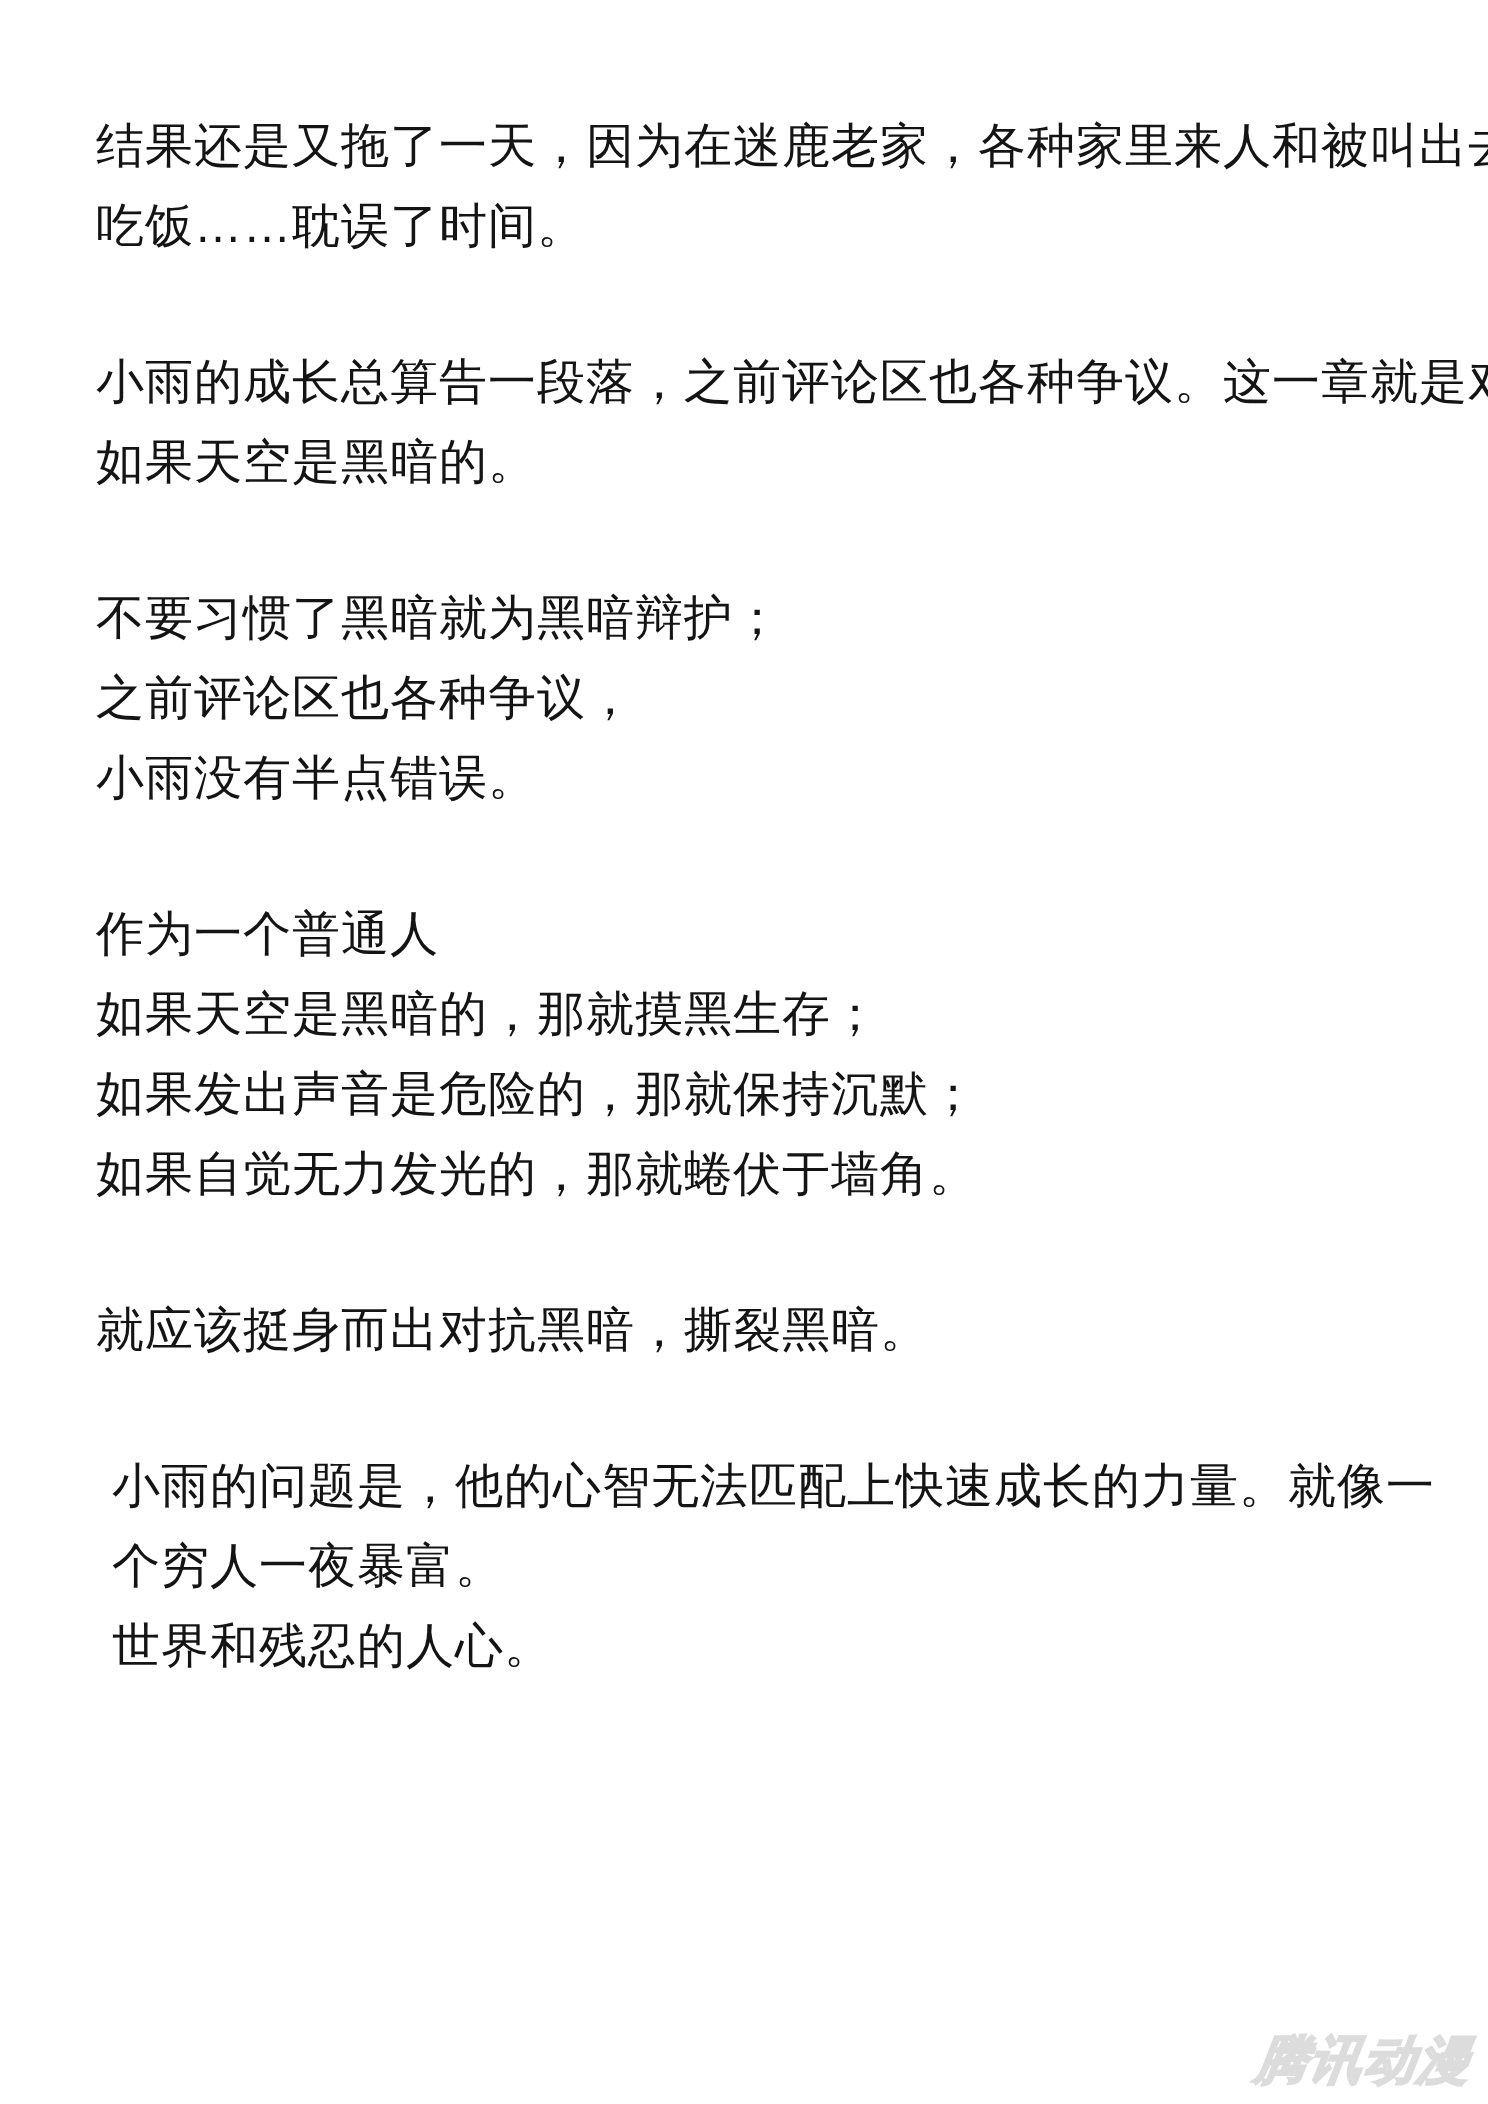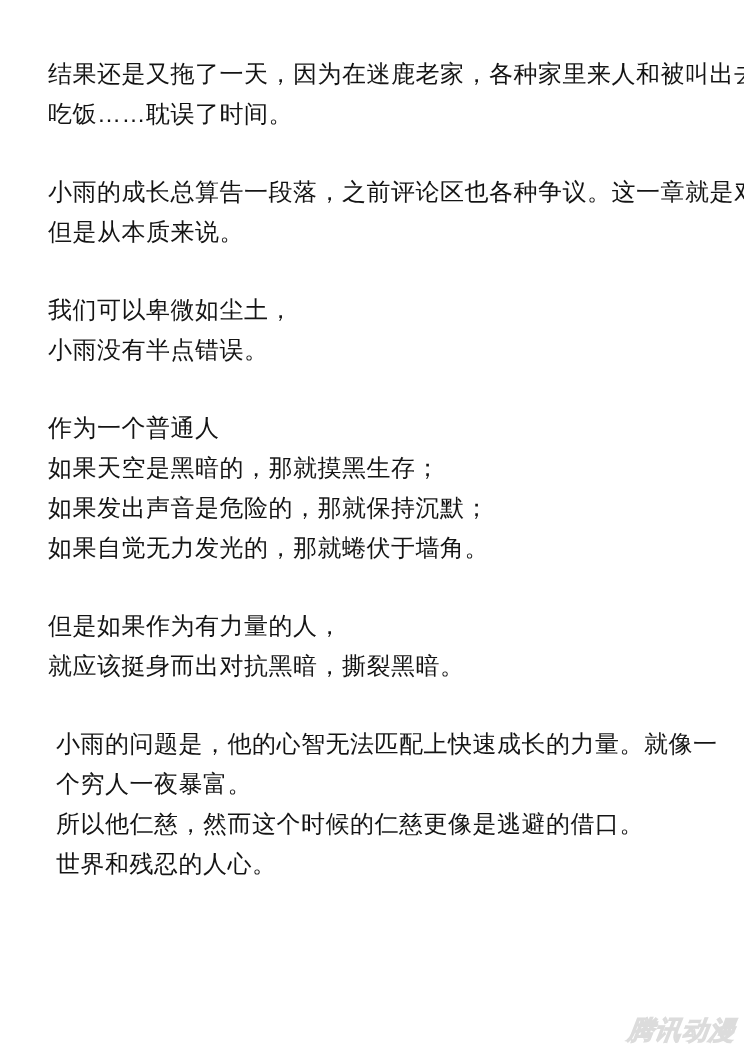--- a/index.html
+++ b/index.html
@@ -59,37 +59,36 @@
 <body style="background: rgb(255, 255, 255);">
 
 <div class="page">
   <div class="content" style="color: rgb(20, 20, 20);">
       <p class="para">
         <span class="line">结果还是又拖了一天，因为在迷鹿老家，各种家里来人和被叫出去</span>
         <span class="line">吃饭……耽误了时间。</span>
       </p>
       <p class="para">
         <span class="line">小雨的成长总算告一段落，之前评论区也各种争议。这一章就是对</span>
-        <span class="line">但是从本质来说。</span>
+        <span class="line">如果天空是黑暗的。</span>
       </p>
       <p class="para">
-        <span class="line">我们可以卑微如尘土，</span>
+        <span class="line">不要习惯了黑暗就为黑暗辩护；</span>
+        <span class="line">之前评论区也各种争议，</span>
         <span class="line">小雨没有半点错误。</span>
       </p>
       <p class="para">
         <span class="line">作为一个普通人</span>
         <span class="line">如果天空是黑暗的，那就摸黑生存；</span>
         <span class="line">如果发出声音是危险的，那就保持沉默；</span>
         <span class="line">如果自觉无力发光的，那就蜷伏于墙角。</span>
       </p>
       <p class="para">
-        <span class="line">但是如果作为有力量的人，</span>
         <span class="line">就应该挺身而出对抗黑暗，撕裂黑暗。</span>
       </p>
       <p class="para">
         <span class="line">小雨的问题是，他的心智无法匹配上快速成长的力量。就像一</span>
         <span class="line">个穷人一夜暴富。</span>
-        <span class="line">所以他仁慈，然而这个时候的仁慈更像是逃避的借口。</span>
         <span class="line">世界和残忍的人心。</span>
       </p>
     </div>
   <div class="watermark">腾讯动漫</div>
 </div>
 
 </body></html>

